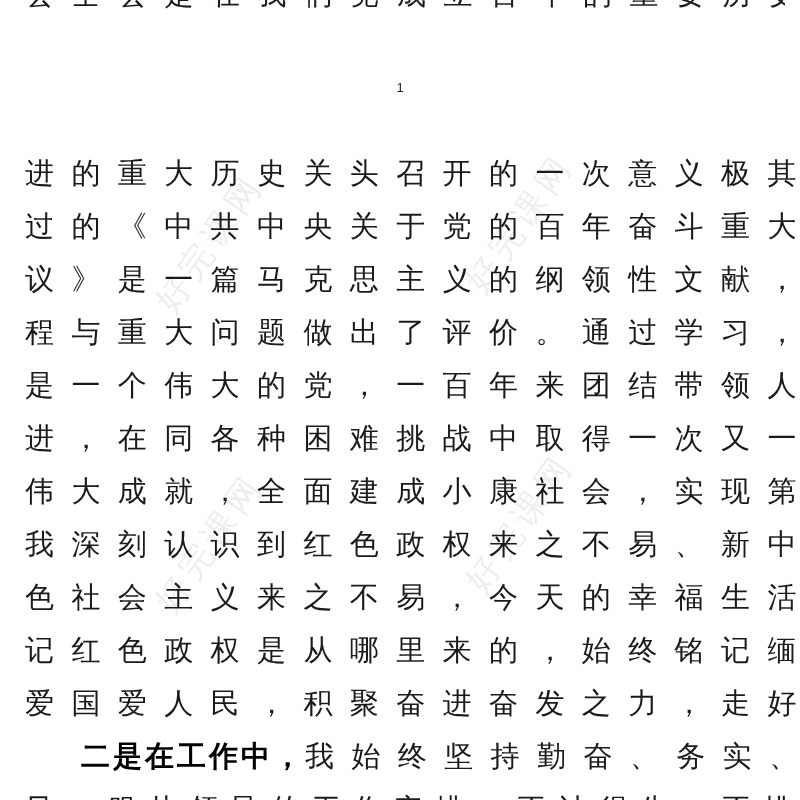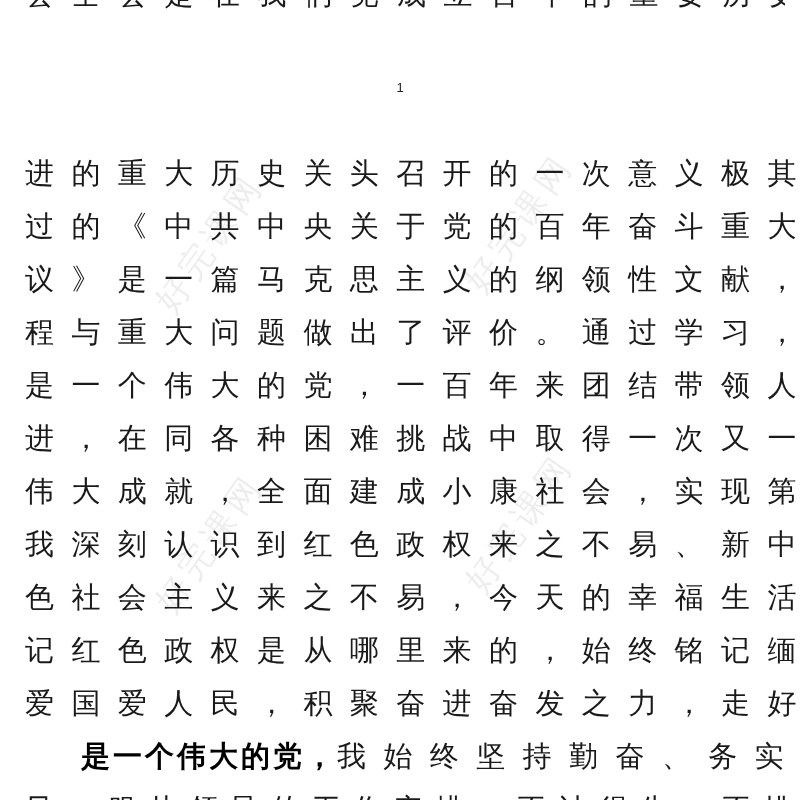--- a/index.html
+++ b/index.html
@@ -101,17 +101,17 @@
     <span class="line">过的《中共中央关于党的百年奋斗重大成就和历史经验的决</span>
     <span class="line">议》是一篇马克思主义的纲领性文献，是对百年来的历史进</span>
     <span class="line">程与重大问题做出了评价。通过学习，我深刻认识到我们党</span>
     <span class="line">是一个伟大的党，一百年来团结带领人民攻坚克难、开拓奋</span>
     <span class="line">进，在同各种困难挑战中取得一次又一次胜利，创造了四个</span>
     <span class="line">伟大成就，全面建成小康社会，实现第一个百年奋斗目标。</span>
     <span class="line">我深刻认识到红色政权来之不易、新中国来之不易、中国特</span>
     <span class="line">色社会主义来之不易，今天的幸福生活来之不易，我们要牢</span>
     <span class="line">记红色政权是从哪里来的，始终铭记缅怀革命先烈，要爱党</span>
     <span class="line">爱国爱人民，积聚奋进奋发之力，走好新时代的长征路。</span>
-    <span class="line"><span class="indent"></span><span class="bold-lead">是一个伟大的党，</span><span>我始终坚持勤奋、务实、高效的工作作</span></span>
+    <span class="line"><span class="indent"></span><span class="bold-lead">二是在工作中，</span><span>我始终坚持勤奋、务实、高效的工作作</span></span>
     <span class="line tight">风，服从领导的工作安排，不计得失、不挑轻重，恪尽职守、</span>
   </div>
 
 </div>
 
 </body></html>

